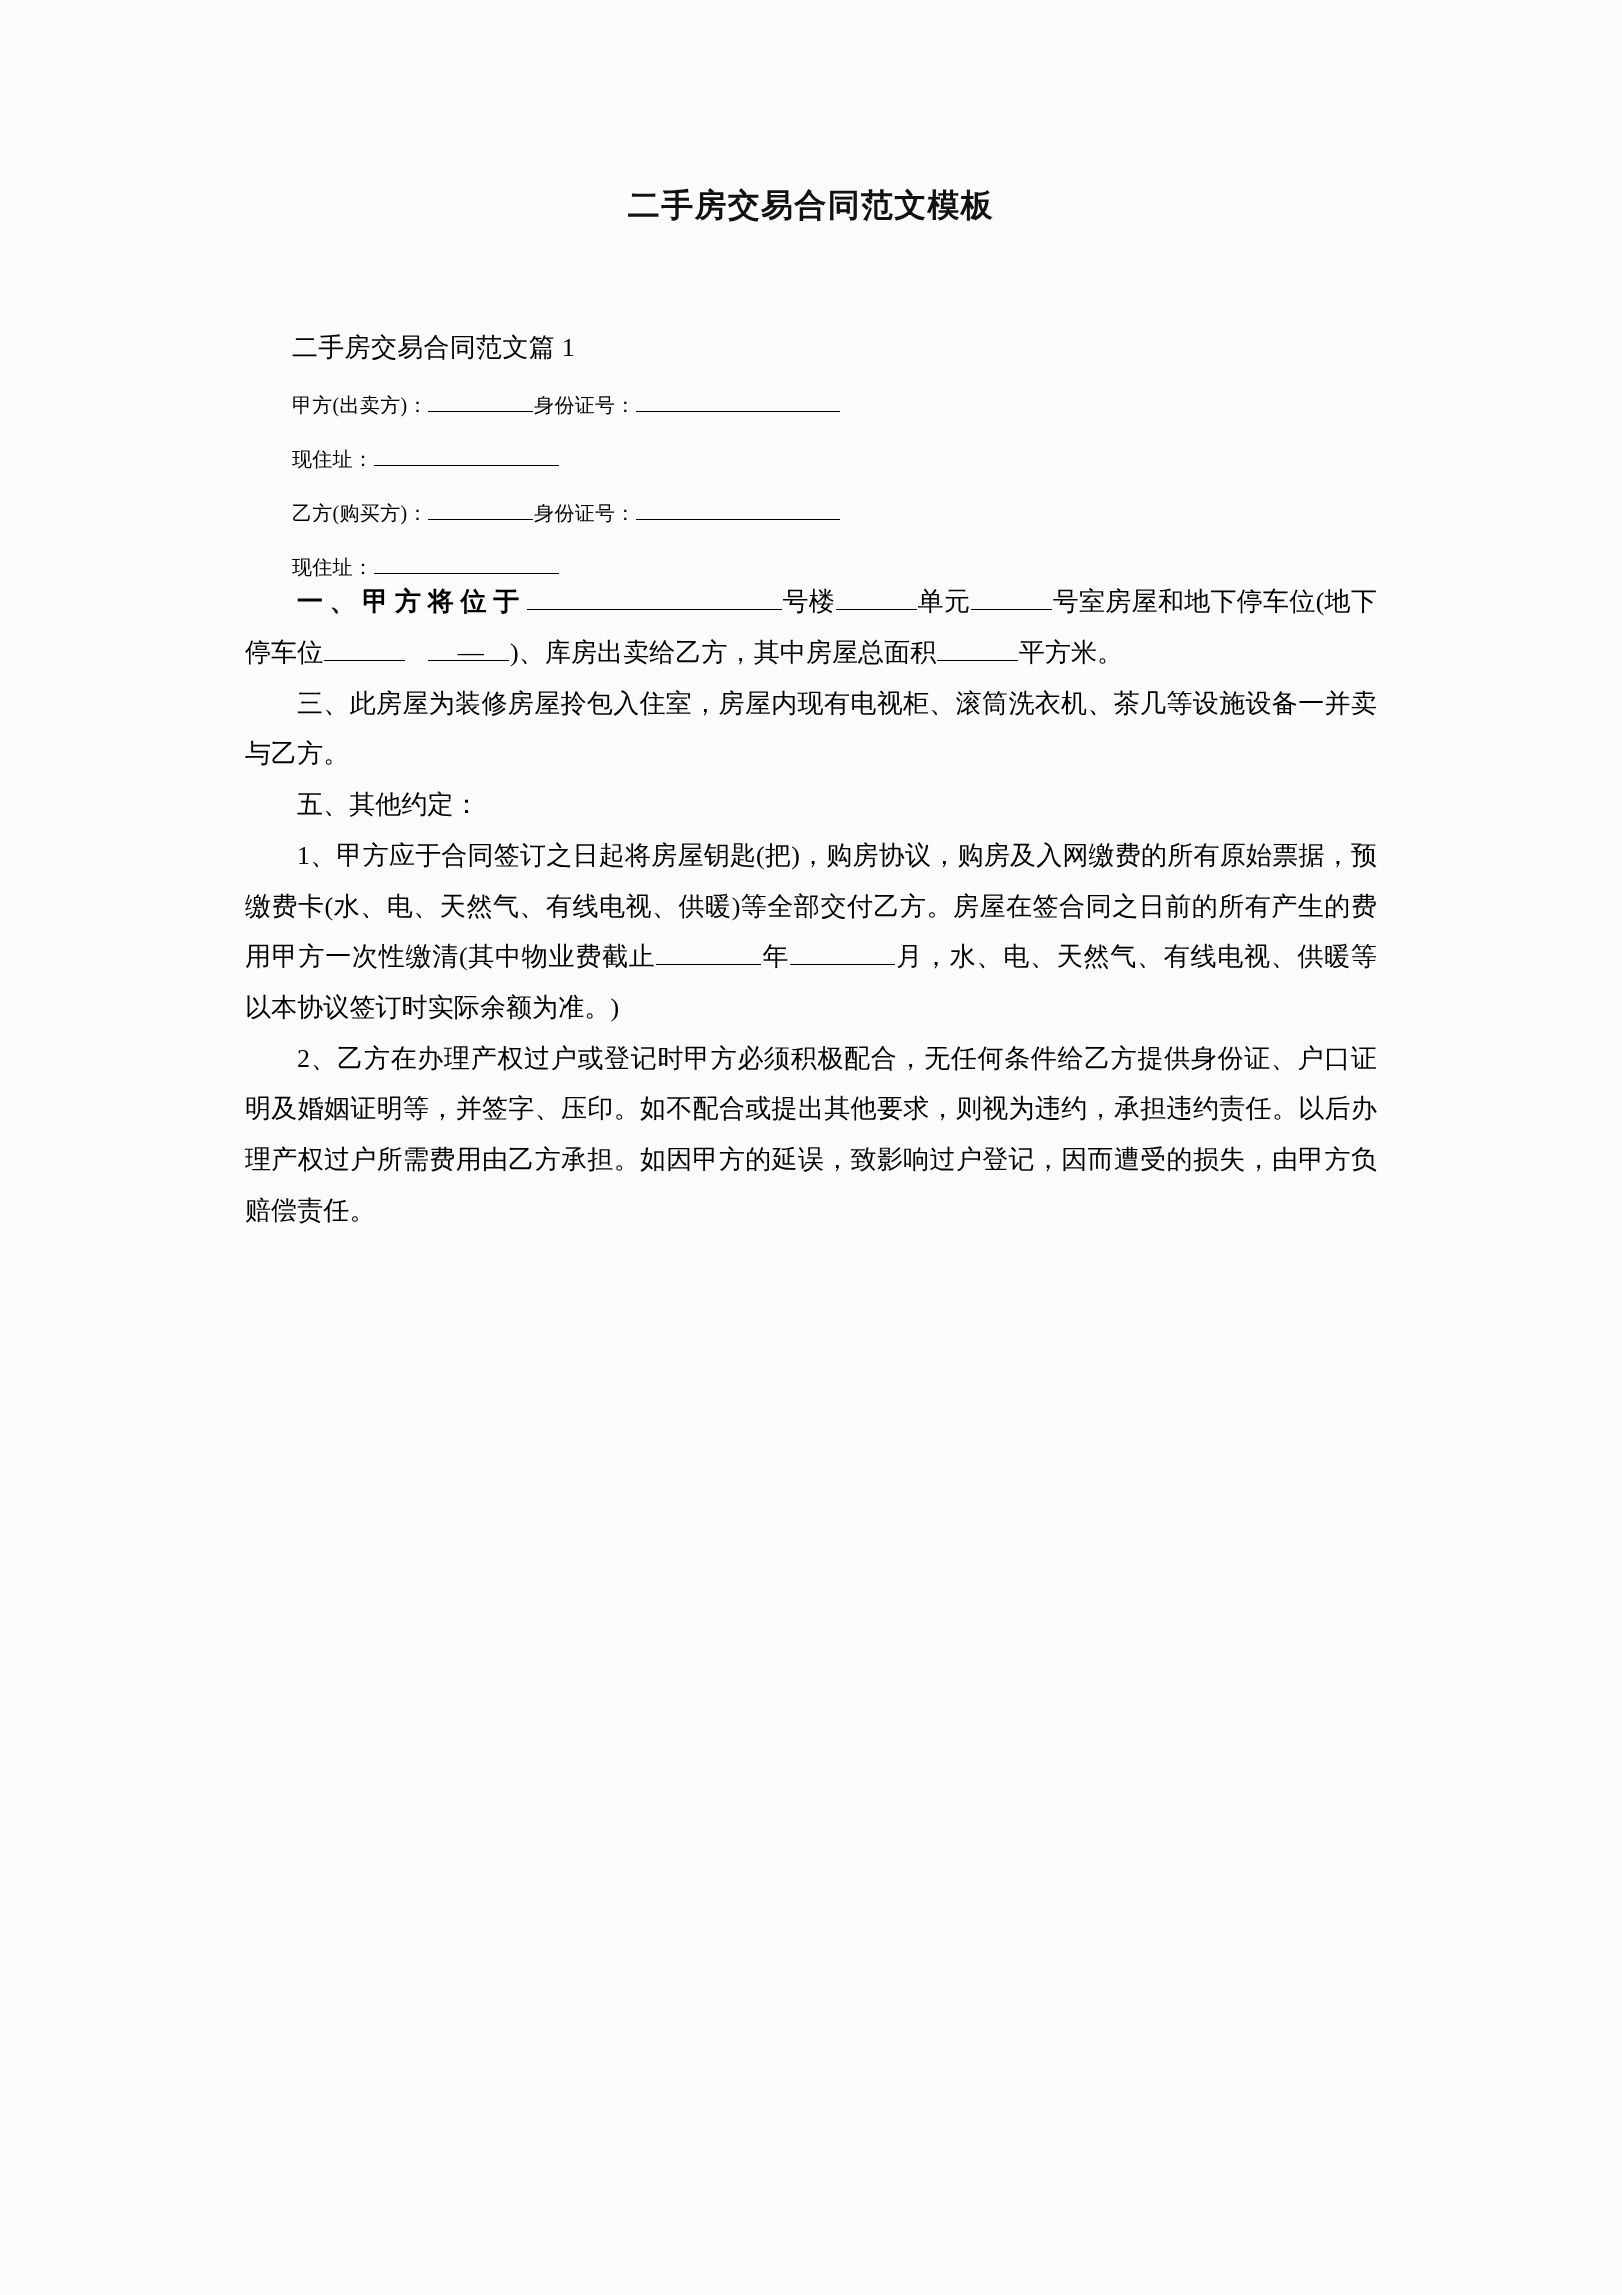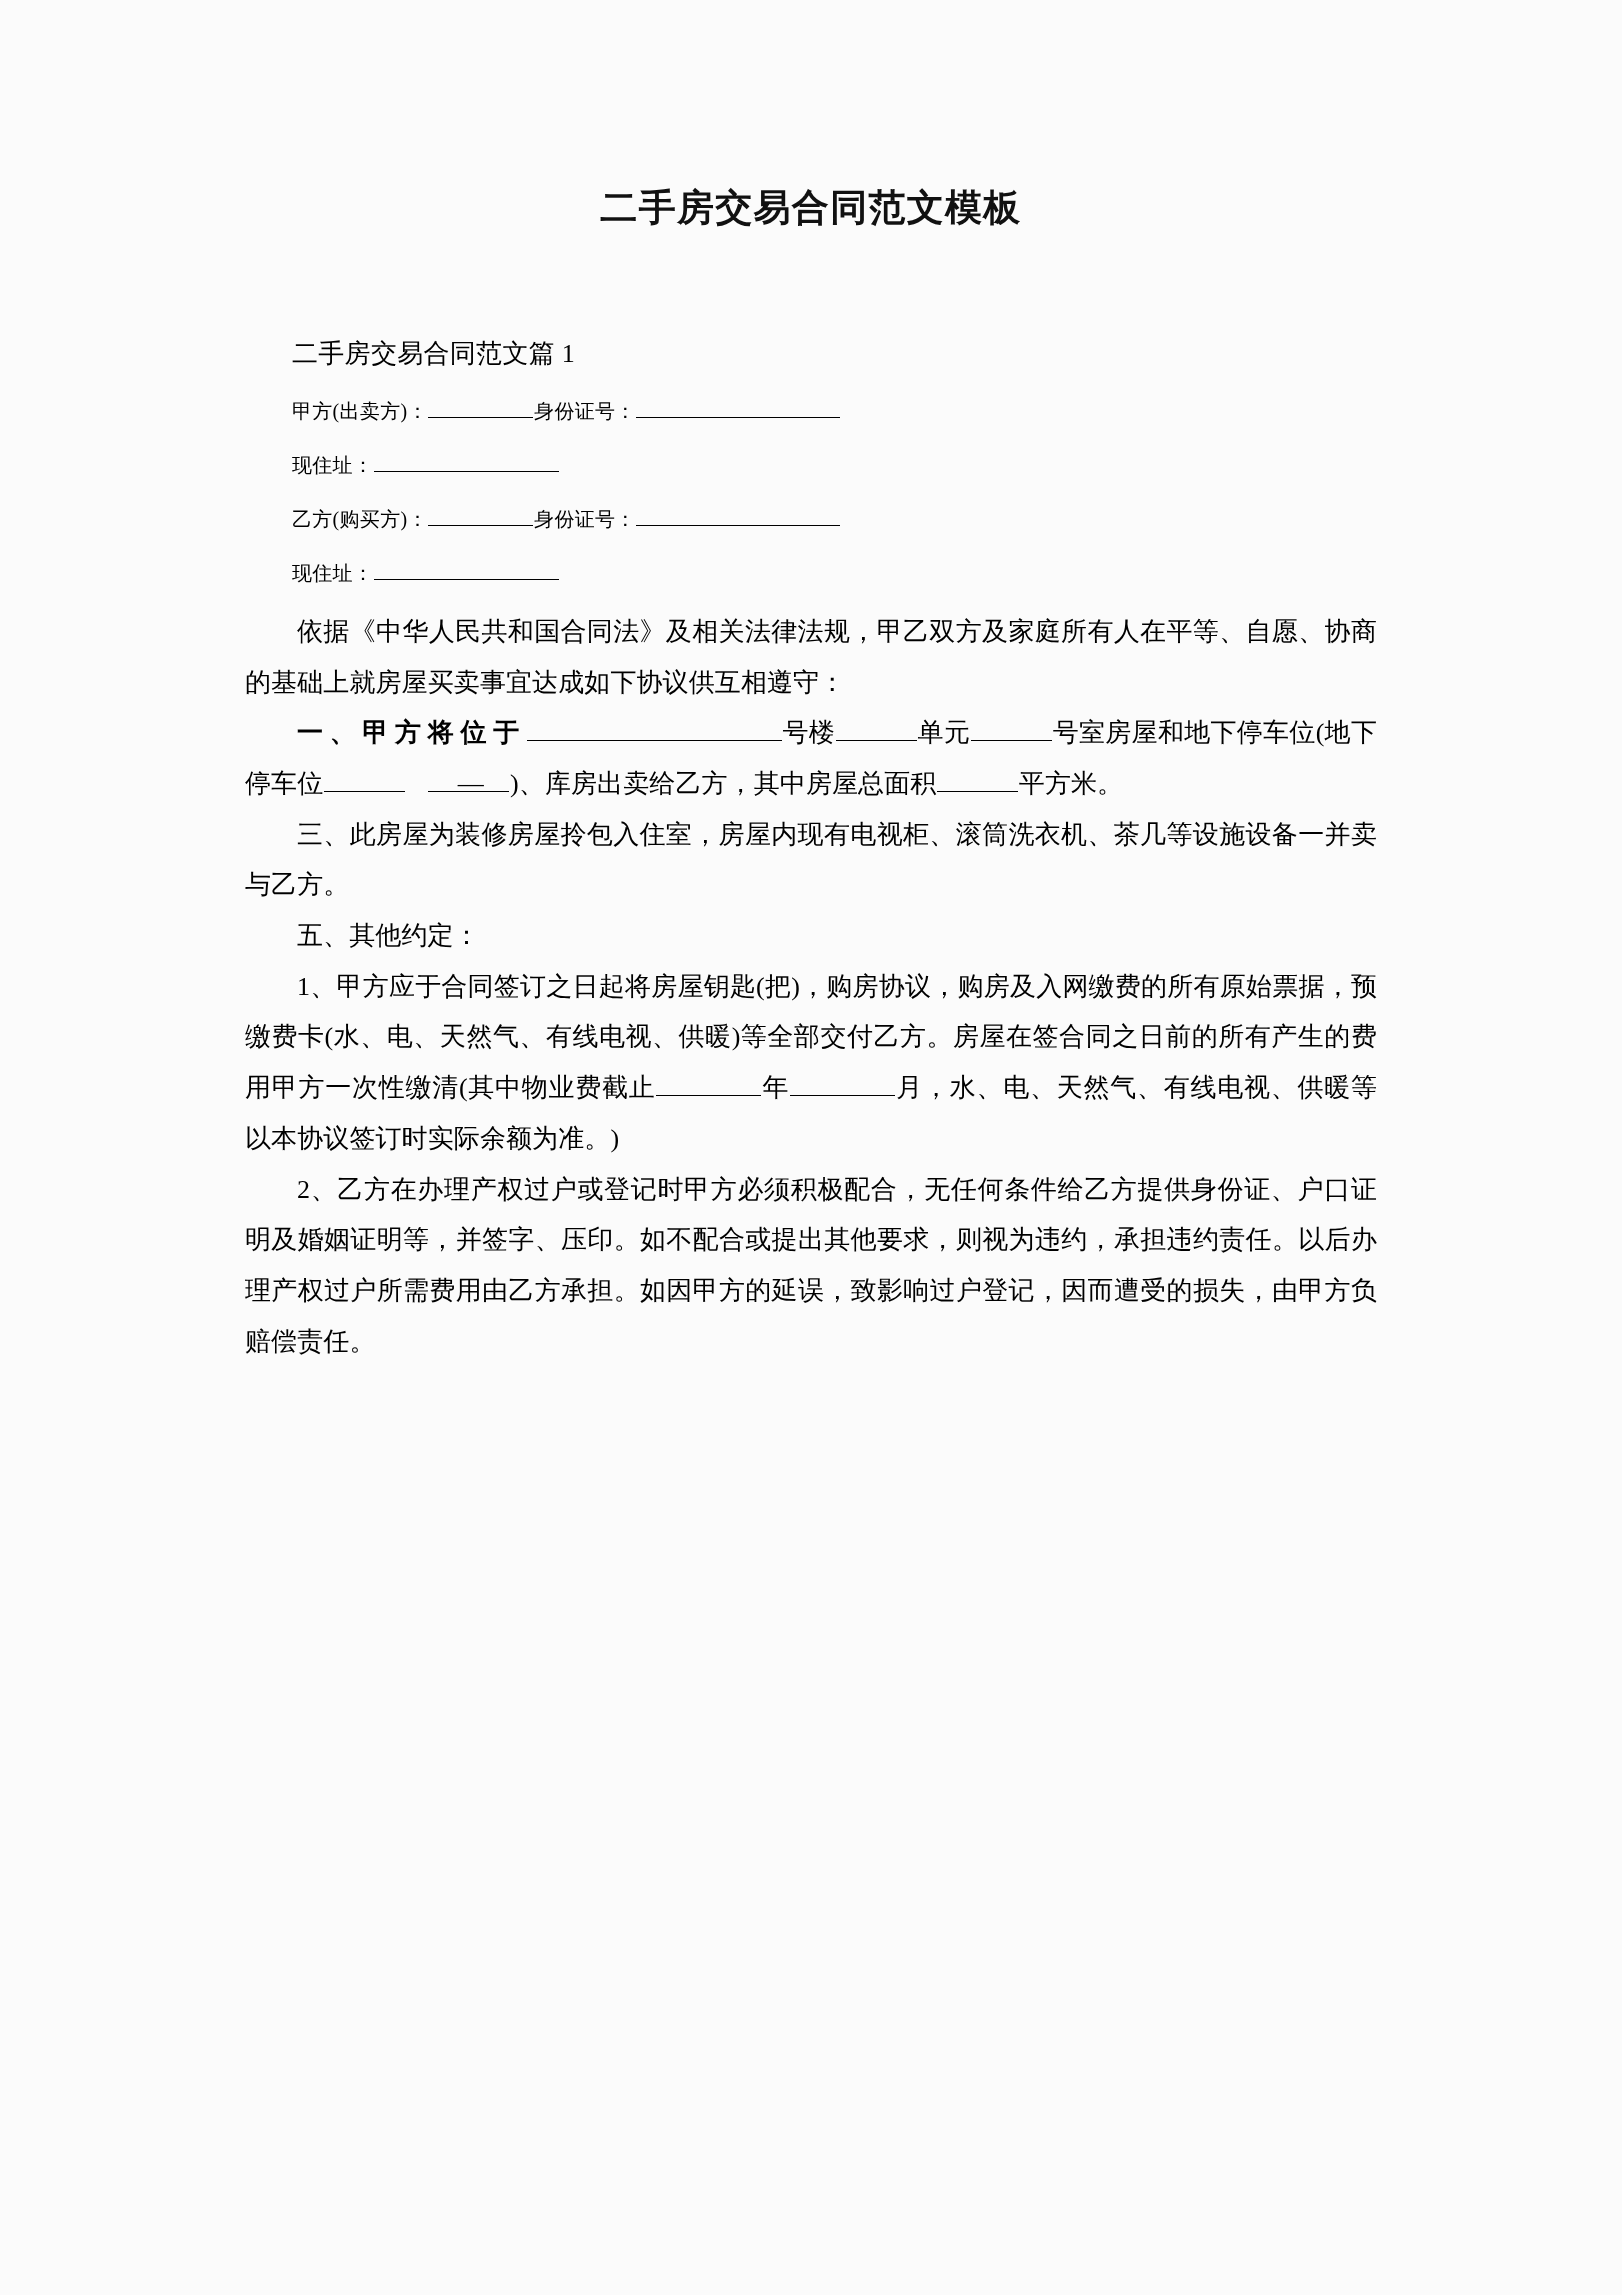--- a/index.html
+++ b/index.html
@@ -29,21 +29,21 @@
     position: absolute;
     left: 245px;
     top: 0;
     width: 1132px;
   }
 
   
   .doc-title {
     font-family: "Liberation Serif", "DejaVu Serif", serif;
     font-weight: bold;
-    font-size: 37px;
+    font-size: 32px;
     line-height: 1.2;
     text-align: center;
     letter-spacing: 1.3px;
     margin: 0;
     padding-top: 186px;
     padding-bottom: 0;
     color: #111;
   }
 
   
@@ -120,21 +120,20 @@
     <p class="sub-heading">二手房交易合同范文篇 1</p>
 
     <p class="form-row"><span>甲方(出卖方)：</span><span class="blank b-m"></span><span>身份证号：</span><span class="blank b-id"></span></p>
 
     <p class="form-row"><span>现住址：</span><span class="blank b-addr"></span></p>
 
     <p class="form-row"><span>乙方(购买方)：</span><span class="blank b-m"></span><span>身份证号：</span><span class="blank b-id"></span></p>
 
     <p class="form-row"><span>现住址：</span><span class="blank b-addr"></span></p>
 
-    <p class="para first-body">依据《中华人民共和国合同法》及相关法律法规，甲乙双方及家庭所有人在平等、自愿、协商的基础上就房屋买卖事宜达成如下协议供互相遵守：</p>
 
     <p class="para"><span class="spaced">一、甲方将位于</span><span class="blank b-loc"></span><span>号楼</span><span class="blank b-s"></span><span>单元</span><span class="blank b-s"></span><span>号室房屋和地下停车位(地下停车位</span><span class="blank b-s"></span><span class="dash">—</span><span class="blank b-s"></span><span>)、库房出卖给乙方，其中房屋总面积</span><span class="blank b-s"></span><span>平方米。</span></p>
 
 
     <p class="para">三、此房屋为装修房屋拎包入住室，房屋内现有电视柜、滚筒洗衣机、茶几等设施设备一并卖与乙方。</p>
 
 
     <p class="para">五、其他约定：</p>
 
     <p class="para"><span>1、甲方应于合同签订之日起将房屋钥匙(把)，购房协议，购房及入网缴费的所有原始票据，预缴费卡(水、电、天然气、有线电视、供暖)等全部交付乙方。房屋在签合同之日前的所有产生的费用甲方一次性缴清(其中物业费截止</span><span class="blank b-m"></span><span>年</span><span class="blank b-m"></span><span>月，水、电、天然气、有线电视、供暖等以本协议签订时实际余额为准。)</span></p>

